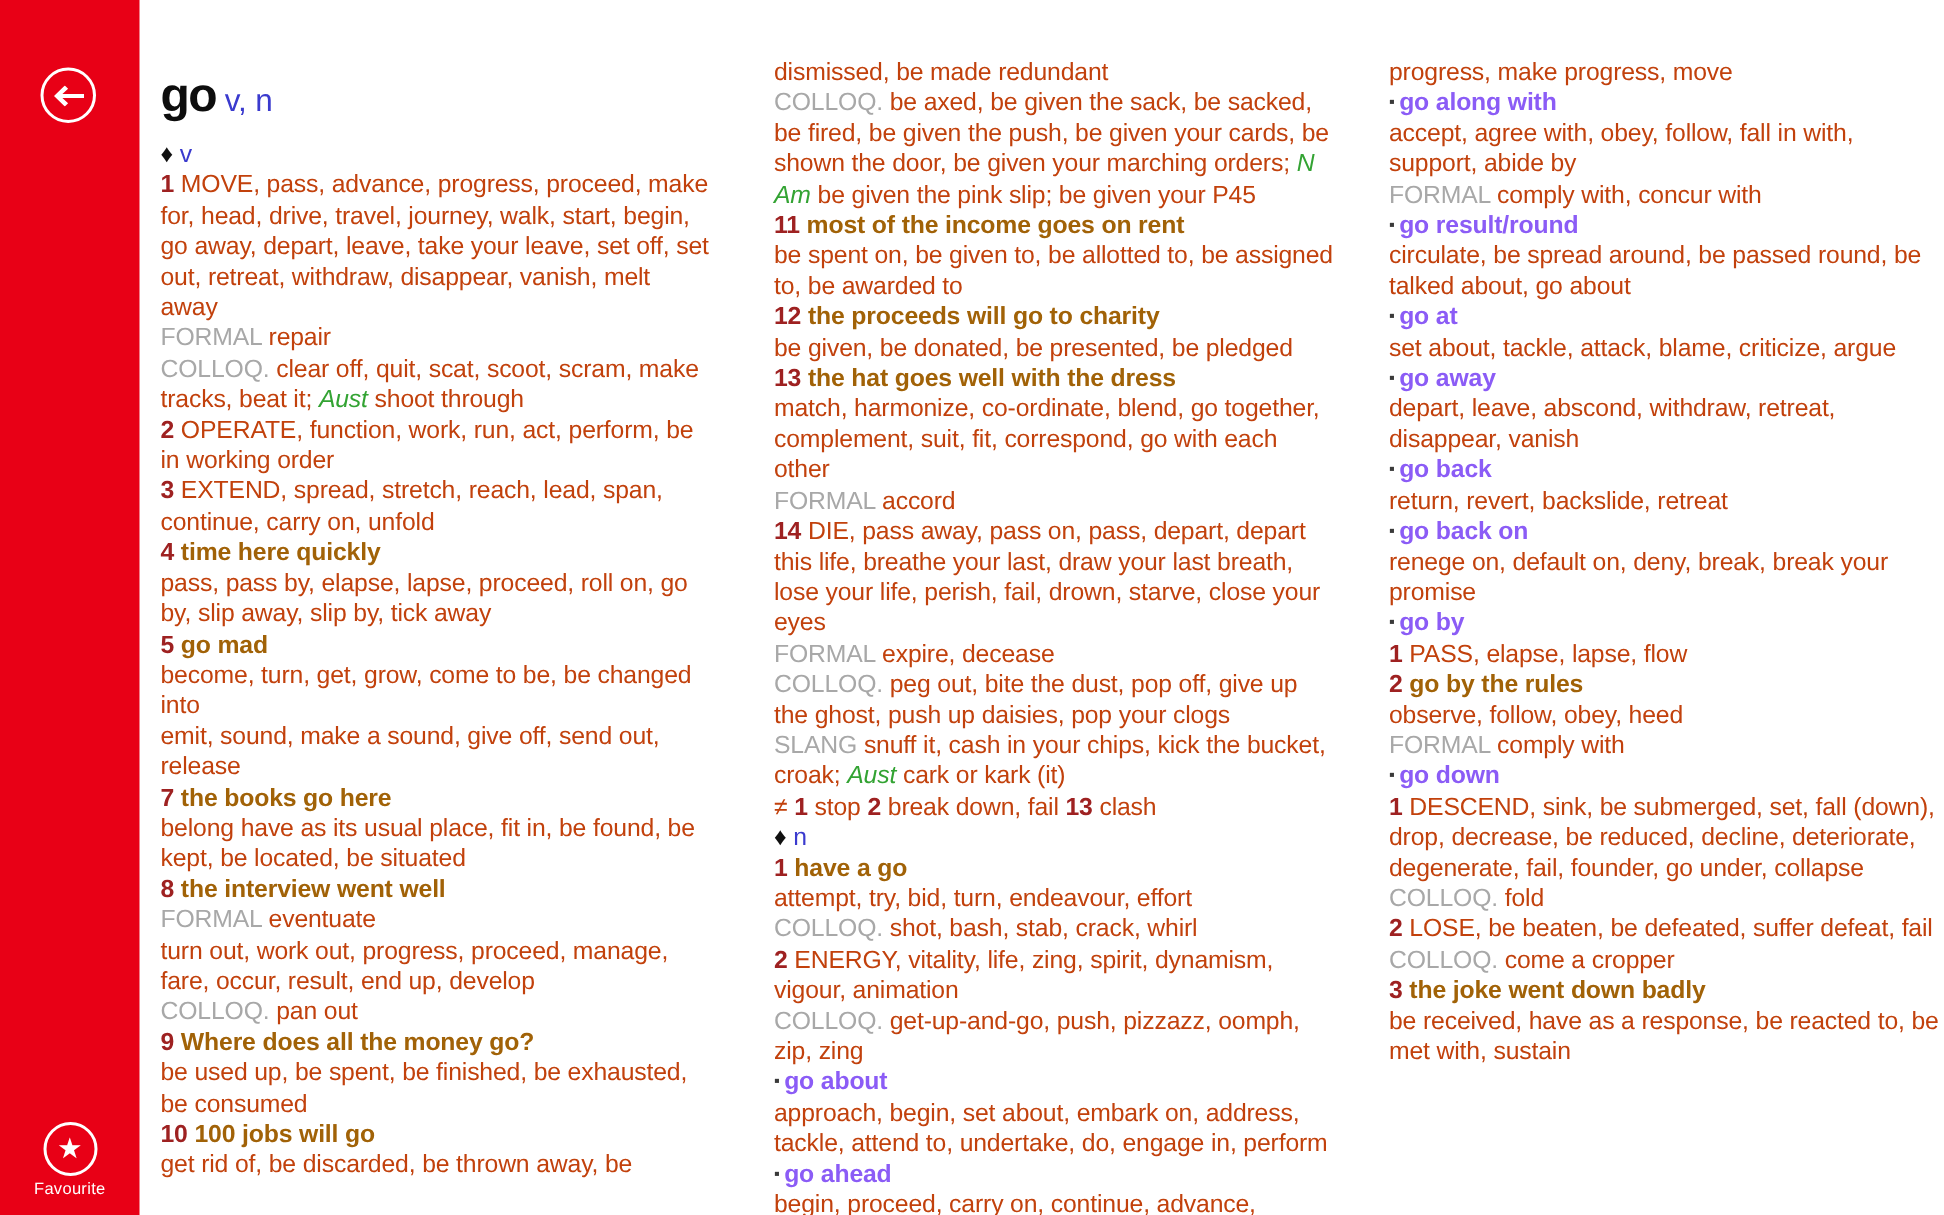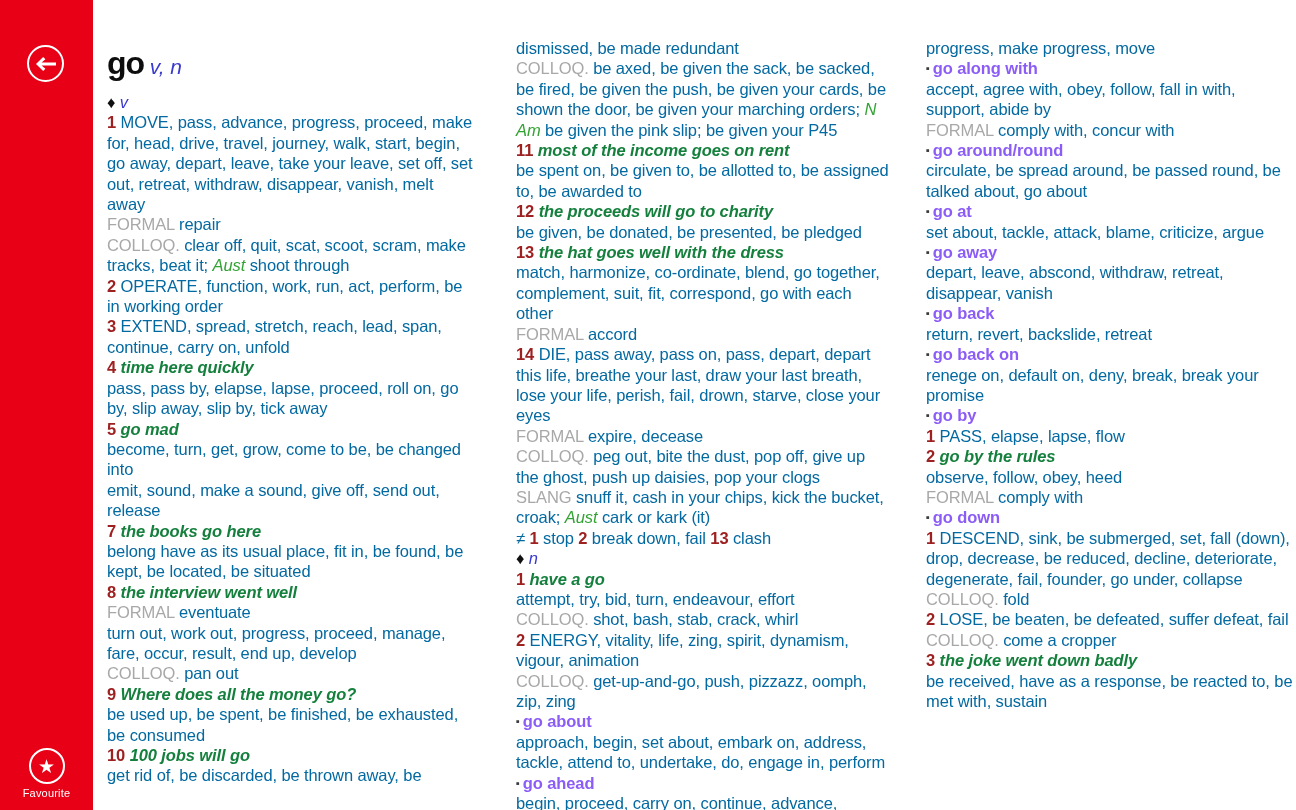--- a/index.html
+++ b/index.html
@@ -49,27 +49,27 @@
   }
   #col1 { left:107px; top:40px;  width:368px; }
   #col2 { left:516px; top:38px;  width:374px; }
   #col3 { left:926px; top:38px;  width:368px; }
 
   .p { margin:0; }
   .hw-line { line-height:46px; margin-bottom:1px; }
 
   .s-hw  { font-size:32px; font-weight:700; color:#0d0d0d; letter-spacing:-1px; }
   .hw-line .s-pos { font-size:21px; }
-  .s-pos { color:#3a3ace; font-style:italic; }
+  .s-pos { color:#3a3ace; }
   .s-dia { color:#101010; }
   .s-n   { color:#9e2121; font-weight:700; }
-  .s-t   { color:#0369a1; }
+  .s-t   { color:#c2410c; }
   .s-lb  { color:#a8a8a8; }
   .s-geo { color:#33a333; font-style:italic; }
-  .s-ex  { color:#15803d; font-weight:700; font-style:italic; }
+  .s-ex  { color:#a16207; font-weight:700; }
   .s-ph  { color:#8b5cf6; font-weight:700; }
   .s-bu  { color:#3a3a3a; font-size:11px; vertical-align:2px; }
 </style>
 </head>
 <body>
 
 <div class="sidebar">
   <div class="back-btn">
     <span>
       <svg width="21" height="14" viewBox="0 0 21 14" aria-hidden="true">
@@ -134,21 +134,21 @@
       <div class="p"><span class="s-bu">▪ </span><span class="s-ph">go about</span></div>
       <div class="p"><span class="s-t">approach, begin, set about, embark on, address, tackle, attend to, undertake, do, engage in, perform</span></div>
       <div class="p"><span class="s-bu">▪ </span><span class="s-ph">go ahead</span></div>
       <div class="p"><span class="s-t">begin, proceed, carry on, continue, advance,</span></div>
     </div>
   <div class="col" id="col3">
       <div class="p"><span class="s-t">progress, make progress, move</span></div>
       <div class="p"><span class="s-bu">▪ </span><span class="s-ph">go along with</span></div>
       <div class="p"><span class="s-t">accept, agree with, obey, follow, fall in with, support, abide by</span></div>
       <div class="p"><span class="s-lb">FORMAL </span><span class="s-t">comply with, concur with</span></div>
-      <div class="p"><span class="s-bu">▪ </span><span class="s-ph">go around/round</span></div>
+      <div class="p"><span class="s-bu">▪ </span><span class="s-ph">go result/round</span></div>
       <div class="p"><span class="s-t">circulate, be spread around, be passed round, be talked about, go about</span></div>
       <div class="p"><span class="s-bu">▪ </span><span class="s-ph">go at</span></div>
       <div class="p"><span class="s-t">set about, tackle, attack, blame, criticize, argue</span></div>
       <div class="p"><span class="s-bu">▪ </span><span class="s-ph">go away</span></div>
       <div class="p"><span class="s-t">depart, leave, abscond, withdraw, retreat, disappear, vanish</span></div>
       <div class="p"><span class="s-bu">▪ </span><span class="s-ph">go back</span></div>
       <div class="p"><span class="s-t">return, revert, backslide, retreat</span></div>
       <div class="p"><span class="s-bu">▪ </span><span class="s-ph">go back on</span></div>
       <div class="p"><span class="s-t">renege on, default on, deny, break, break your promise</span></div>
       <div class="p"><span class="s-bu">▪ </span><span class="s-ph">go by</span></div>

